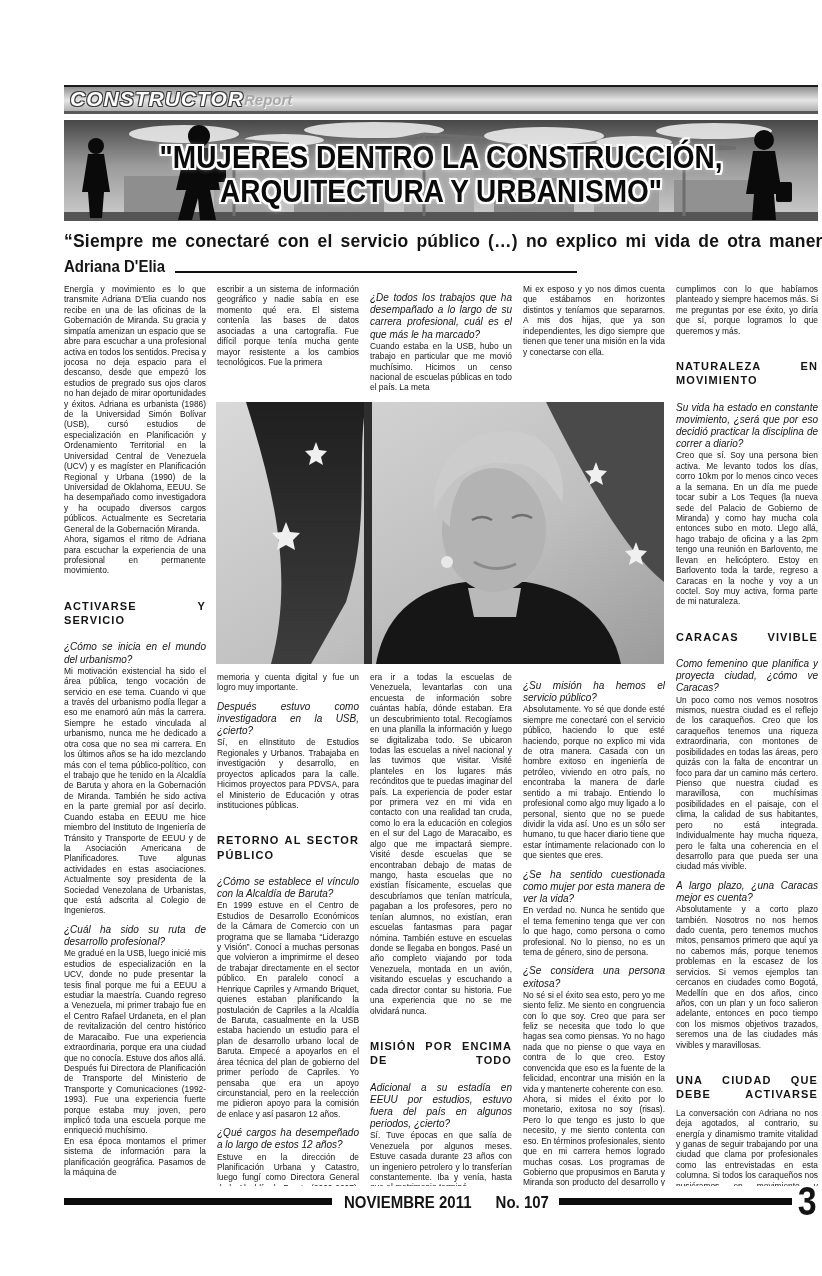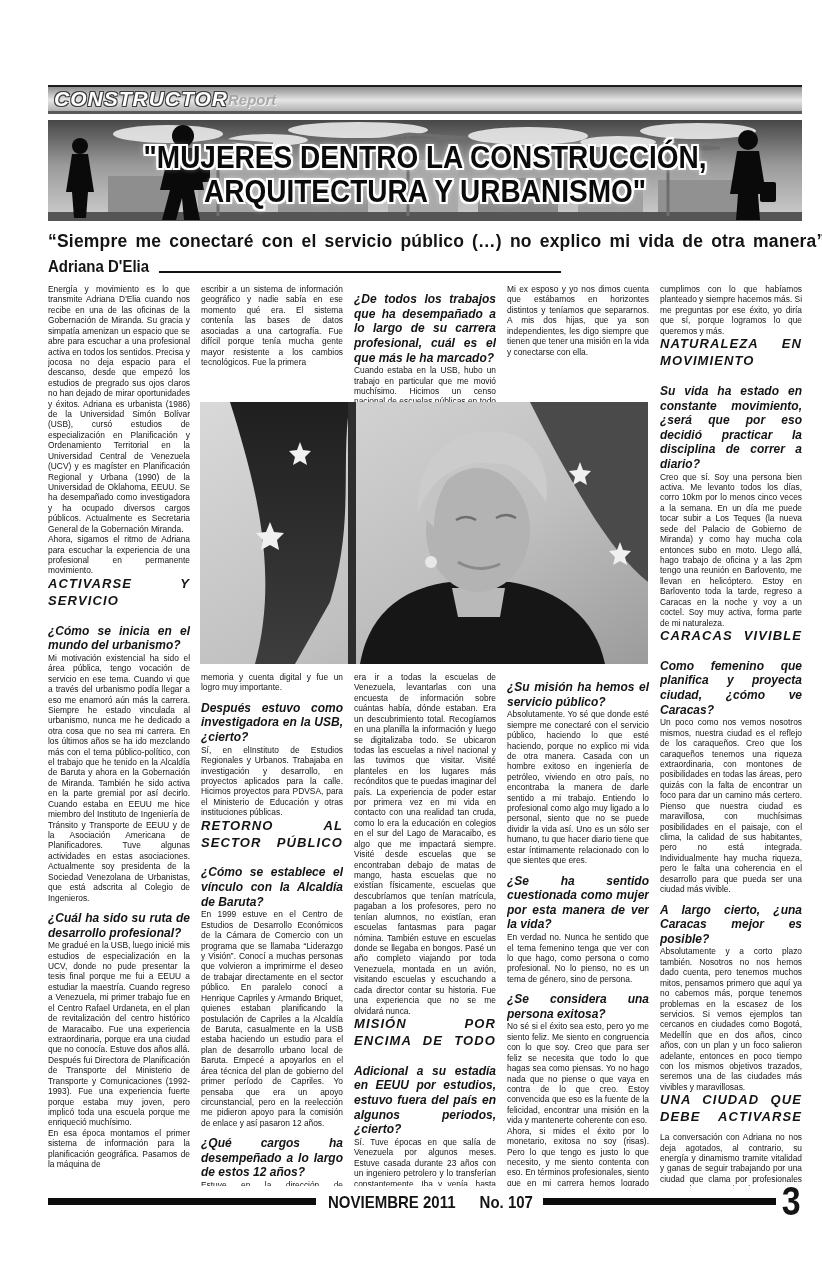--- a/index.html
+++ b/index.html
@@ -1,18 +1,18 @@
 <!DOCTYPE html>
 <html lang="es"><head>
 <meta charset="utf-8">
 <style>
   html,body{margin:0;padding:0;background:#e9e9e9;}
   .page{width:822px;height:1276px;background:#ffffff;margin:0 auto;position:relative;
         font-family:"Liberation Sans","DejaVu Sans",sans-serif;color:#141414;overflow:hidden;}
-  .inner{position:absolute;left:48px;top:85px;width:754px;}
+  .inner{position:absolute;left:64px;top:85px;width:754px;}
 
   
   .masthead{height:24px;background:linear-gradient(#8f8f8f,#e6e6e6 55%,#b0b0b0);
             border-top:2px solid #1c1c1c;border-bottom:3px solid #5a5a5a;
             display:flex;align-items:center;padding:0 6px;position:relative;}
   .brand{font-size:21px;font-weight:bold;font-style:italic;color:#ffffff;letter-spacing:1px;
          text-shadow:1px 1px 0 #3c3c3c,-1px -1px 0 #3c3c3c,1px -1px 0 #3c3c3c,-1px 1px 0 #3c3c3c;}
   .edition{font-size:15px;font-weight:bold;font-style:italic;color:#a8a8a8;
            text-shadow:1px 1px 0 #f2f2f2;}
 
@@ -30,23 +30,23 @@
   .quote{margin-top:9px;font-size:17.5px;font-weight:bold;letter-spacing:.2px;word-spacing:3px;
          transform:scaleY(1.08);transform-origin:left top;white-space:nowrap;}
   .byline-row{margin-top:7px;display:flex;align-items:flex-end;}
   .byline{font-size:15px;font-weight:bold;transform:scaleY(1.1);transform-origin:left bottom;white-space:nowrap;}
   .byline-rule{width:402px;border-bottom:2.5px solid #111;margin-left:10px;margin-bottom:2px;}
 
   
   .columns{position:relative;display:flex;gap:11px;height:902px;margin-top:9px;}
   .col{flex:1 1 0;min-width:0;overflow:hidden;display:flex;flex-direction:column;}
   .body{margin:0;font-size:8.4px;line-height:1.24;text-align:justify;}
-  .q{font-size:12px;line-height:1.22;font-weight:bold;font-style:italic;text-align:justify;margin:8px 0 0;}
-  .sec{font-size:13px;font-weight:bold;font-style:italic;letter-spacing:1.1px;line-height:1.3;
-       text-align:justify;text-align-last:justify;margin:0 0 6px;}
+  .q{font-size:10px;line-height:1.22;font-weight:normal;font-style:italic;text-align:justify;margin:8px 0 0;}
+  .sec{font-size:11px;font-weight:bold;letter-spacing:1.1px;line-height:1.3;
+       text-align:justify;text-align-last:justify;margin:23px 0 6px;}
   .topwrap{height:118px;overflow:hidden;flex:none;}
   .gap{height:270px;flex:none;}
   .credit{margin-top:auto;text-align:right;font-size:8.6px;line-height:1.45;padding-bottom:6px;}
 
   
   .photo{position:absolute;left:152px;top:118px;width:448px;height:262px;background:#bdbdbd;}
   .photo svg{display:block;width:100%;height:100%;}
 
   
   .footer{display:flex;align-items:center;}
@@ -227,21 +227,21 @@
           <p class="body">Ahora, si mides el éxito por lo monetario, exitosa no soy (risas). Pero lo que tengo es justo lo que necesito, y me siento contenta con eso. En términos profesionales, siento que en mi carrera hemos logrado muchas cosas. Los programas de Gobierno que propusimos en Baruta y Miranda son producto del desarrollo y de un compromiso constante, en donde revisamos permanentemente si</p>
         </div>
         <div class="col">
           <p class="body">cumplimos con lo que habíamos planteado y siempre hacemos más. Si me preguntas por ese éxito, yo diría que sí, porque logramos lo que queremos y más.</p>
           <div class="sec">NATURALEZA EN MOVIMIENTO</div>
           <div class="q">Su vida ha estado en constante movimiento, ¿será que por eso decidió practicar la disciplina de correr a diario?</div>
           <p class="body">Creo que sí. Soy una persona bien activa. Me levanto todos los días, corro 10km por lo menos cinco veces a la semana. En un día me puede tocar subir a Los Teques (la nueva sede del Palacio de Gobierno de Miranda) y como hay mucha cola entonces subo en moto. Llego allá, hago trabajo de oficina y a las 2pm tengo una reunión en Barlovento, me llevan en helicóptero. Estoy en Barlovento toda la tarde, regreso a Caracas en la noche y voy a un coctel. Soy muy activa, forma parte de mi naturaleza.</p>
           <div class="sec">CARACAS VIVIBLE</div>
           <div class="q">Como femenino que planifica y proyecta ciudad, ¿cómo ve Caracas?</div>
           <p class="body">Un poco como nos vemos nosotros mismos, nuestra ciudad es el reflejo de los caraqueños. Creo que los caraqueños tenemos una riqueza extraordinaria, con montones de posibilidades en todas las áreas, pero quizás con la falta de encontrar un foco para dar un camino más certero. Pienso que nuestra ciudad es maravillosa, con muchísimas posibilidades en el paisaje, con el clima, la calidad de sus habitantes, pero no está integrada. Individualmente hay mucha riqueza, pero le falta una coherencia en el desarrollo para que pueda ser una ciudad más vivible.</p>
-          <div class="q">A largo cierto, ¿una Caracas mejor es posible?</div>
+          <div class="q">A largo plazo, ¿una Caracas mejor es cuenta?</div>
           <p class="body">Absolutamente y a corto plazo también. Nosotros no nos hemos dado cuenta, pero tenemos muchos mitos, pensamos primero que aquí ya no cabemos más, porque tenemos problemas en la escasez de los servicios. Si vemos ejemplos tan cercanos en ciudades como Bogotá, Medellín que en dos años, cinco años, con un plan y un foco salieron adelante, entonces en poco tiempo con los mismos objetivos trazados, seremos una de las ciudades más vivibles y maravillosas.</p>
           <div class="sec">UNA CIUDAD QUE DEBE ACTIVARSE</div>
           <p class="body">La conversación con Adriana no nos deja agotados, al contrario, su energía y dinamismo tramite vitalidad y ganas de seguir trabajando por una ciudad que clama por profesionales como las entrevistadas en esta columna. Si todos los caraqueños nos pusiéramos en movimiento y activáramos nuestras ganas de construir y hacer ciudad, un espacio vivible y armónico tendríamos para nosotros mismos.</p>
         </div>
       </div>
 
     <div class="footer">
       <div class="fbar left"></div>
       <span class="fdate">NOVIEMBRE 2011</span>
       <span class="fissue">No. 107</span>

